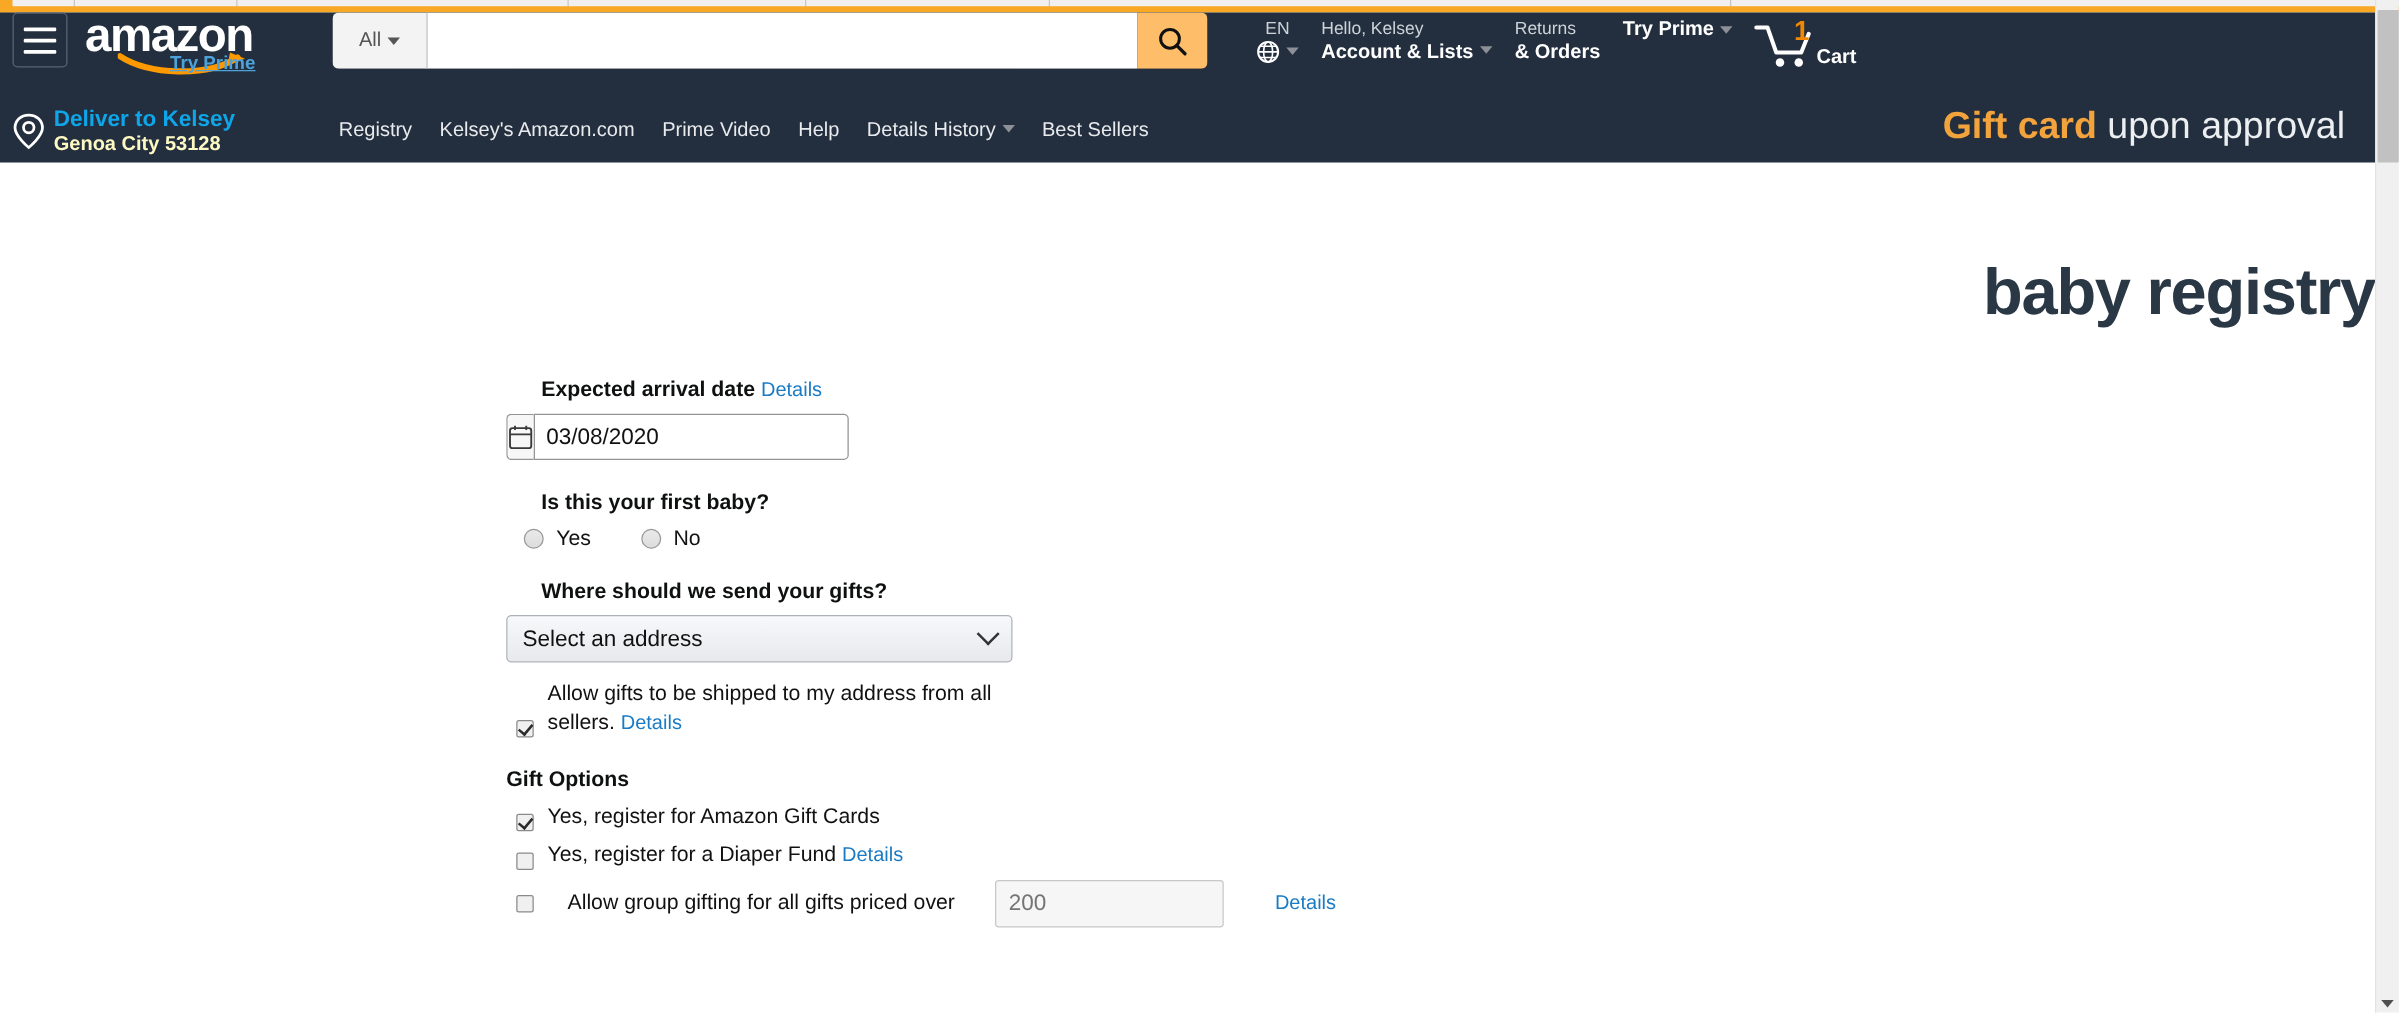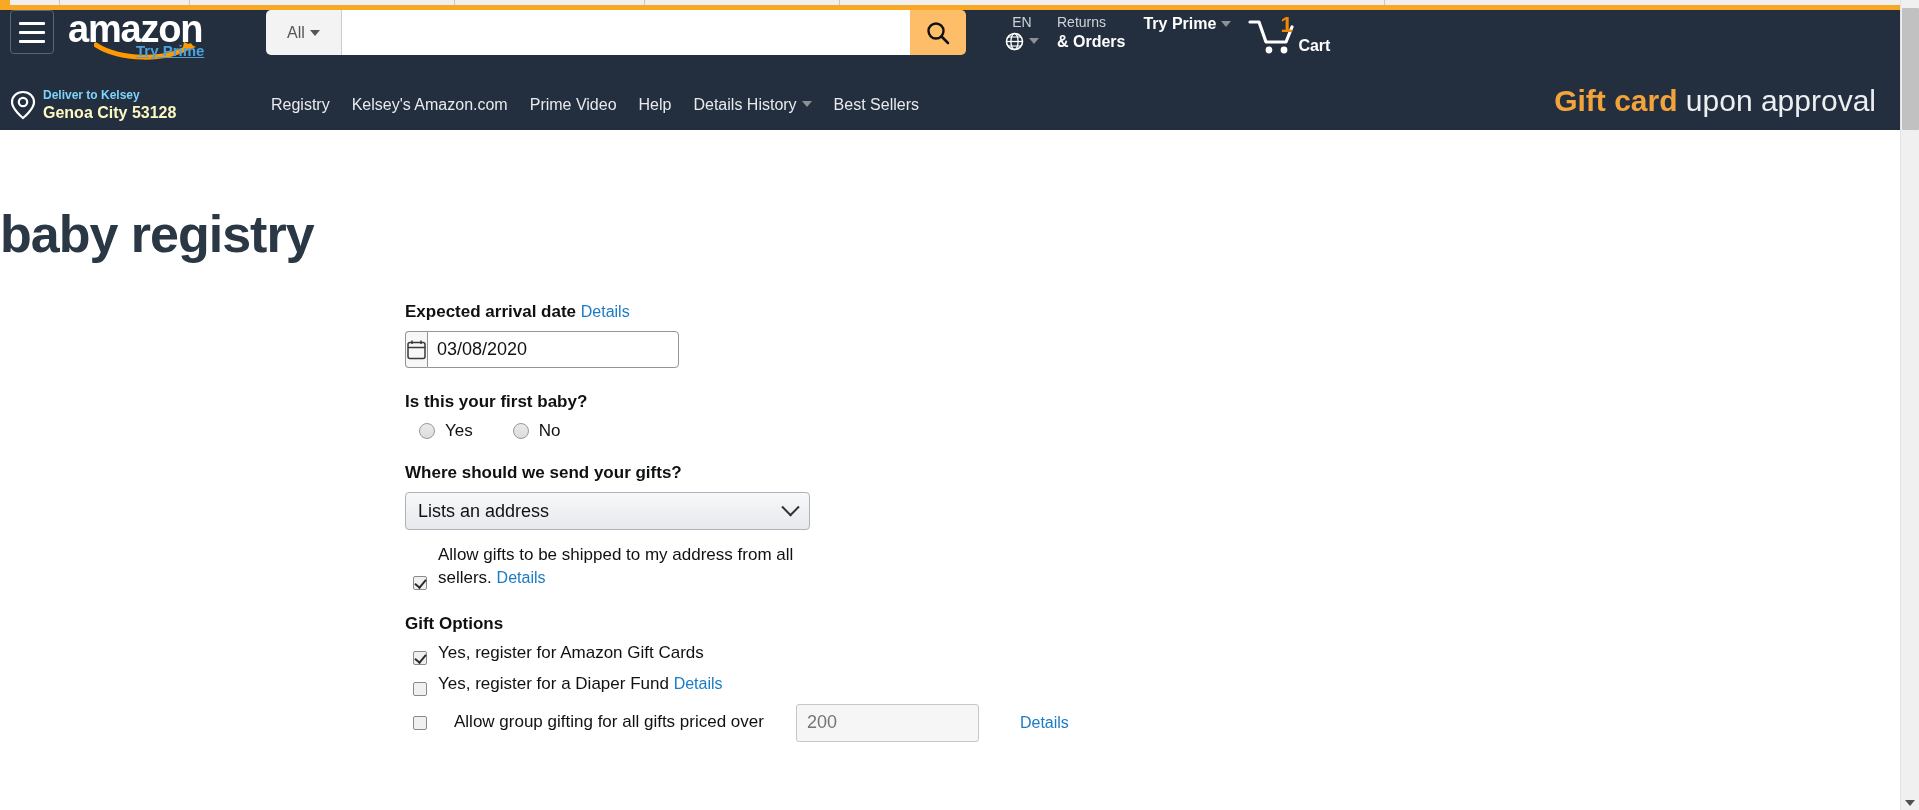--- a/index.html
+++ b/index.html
@@ -177,21 +177,21 @@
     position: relative;
   }
   #deliver-block {
     display: flex; align-items: center;
     gap: 7px;
     width: 250px;
     cursor: pointer;
     flex: 0 0 auto;
   }
   #deliver-text { line-height: 1.2; }
-  #deliver-l1 { font-size: 12px; font-weight: bold; color: #7dd3fc; }
+  #deliver-l1 { font-size: 18px; font-weight: bold; color: #0ea5e9; }
   #deliver-l2 { font-size: 16px; font-weight: bold; color: #fef9c3; }
   .subnav-link {
     font-size: 16px;
     color: #e8eaed;
     padding: 6px 11px;
     cursor: pointer;
     white-space: nowrap;
   }
   #promo-text {
     position: absolute;
@@ -203,39 +203,40 @@
   #promo-rest { color: #eceff1; }
 
   
   #page {
     position: absolute;
     top: 164px; left: 0;
     width: 1900px; height: 646px;
     background: #ffffff;
   }
   #page-title {
-    text-align: left;
+    text-align: right;
     font-size: 52px;
     font-weight: bold;
     color: #2a3744;
     letter-spacing: -1px;
     margin-top: 40px;
   }
   #form-wrap {
     width: 520px;
     margin: 0 auto;
     margin-left: 405px;
     padding-top: 38px;
     color: #111;
   }
   .field-label {
     font-size: 17px;
     font-weight: bold;
     color: #0f1111;
     margin-bottom: 9px;
+    margin-left: 28px;
   }
   .details-link {
     color: #1a7bc4;
     font-weight: normal;
     font-size: 16px;
     cursor: pointer;
     text-decoration: none;
   }
 
   
@@ -425,20 +426,26 @@
           <circle cx="9.5" cy="9.5" r="8" stroke="#fff" stroke-width="1.6" fill="none"></circle>
           <ellipse cx="9.5" cy="9.5" rx="3.6" ry="8" stroke="#fff" stroke-width="1.3" fill="none"></ellipse>
           <line x1="1.5" y1="9.5" x2="17.5" y2="9.5" stroke="#fff" stroke-width="1.3"></line>
           <line x1="3" y1="5" x2="16" y2="5" stroke="#fff" stroke-width="1.1"></line>
           <line x1="3" y1="14" x2="16" y2="14" stroke="#fff" stroke-width="1.1"></line>
         </svg>
         <span class="inline-caret"></span>
       </div>
     </div>
 
+    <div class="hdr-link">
+      <div class="hdr-line1">Hello, Kelsey</div>
+      <div class="hdr-line2">
+        <span>Account &amp; Lists</span><span class="inline-caret"></span>
+      </div>
+    </div>
 
     <div class="hdr-link">
       <div class="hdr-line1">Returns</div>
       <div class="hdr-line2">&amp; Orders</div>
     </div>
 
     <div class="hdr-link" style="display:flex;align-items:center;">
       <span class="hdr-line2">Try Prime</span>
       <span class="inline-caret"></span>
     </div>
@@ -510,21 +517,21 @@
         <span class="radio-label">Yes</span>
       </div>
       <div class="radio-item">
         <span class="radio-dot"></span>
         <span class="radio-label">No</span>
       </div>
     </div>
 
     <div class="field-label">Where should we send your gifts?</div>
     <div id="addr-select">
-      <span>Lists an address</span>
+      <span>Select an address</span>
       <span id="addr-chevron"></span>
     </div>
 
     <div class="cb-row">
       <span class="cb-box checked"></span>
       <span class="cb-text">
         <span>Allow gifts to be shipped to my address from all sellers.</span>
         <span class="details-link">Details</span>
       </span>
     </div>

